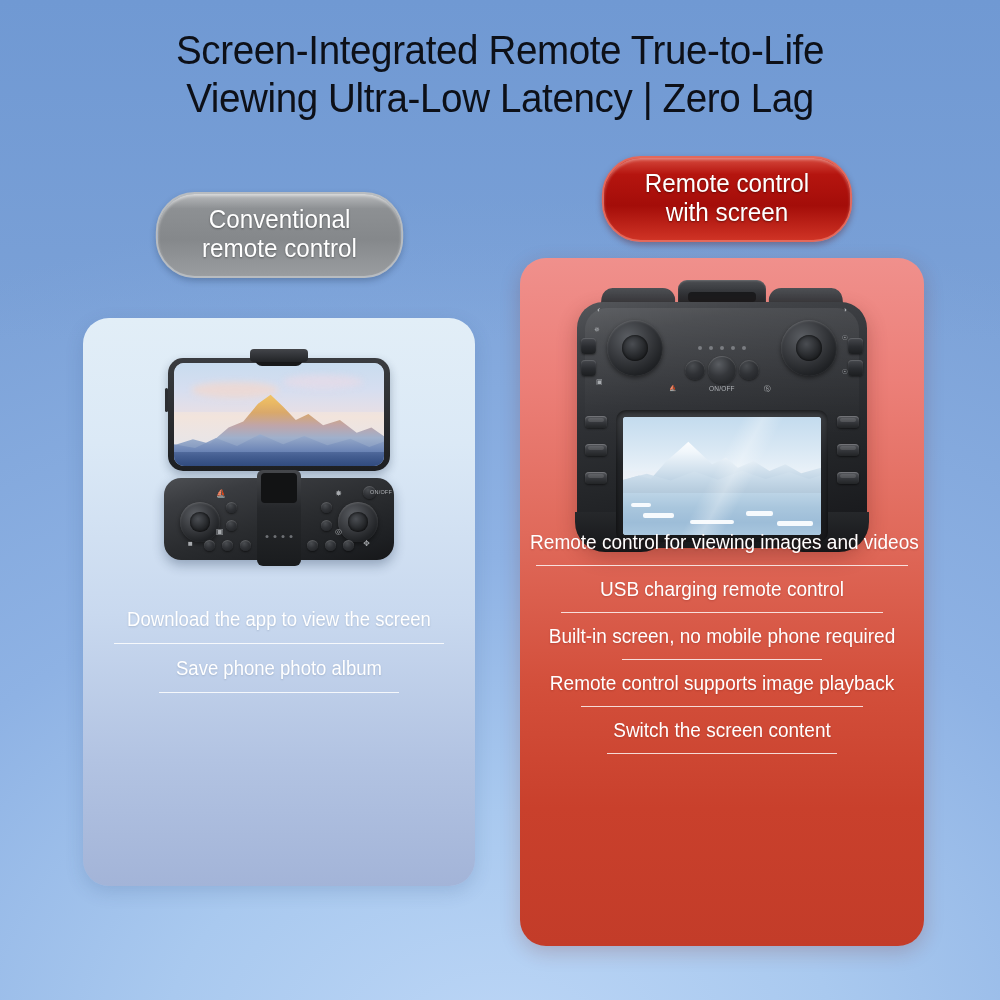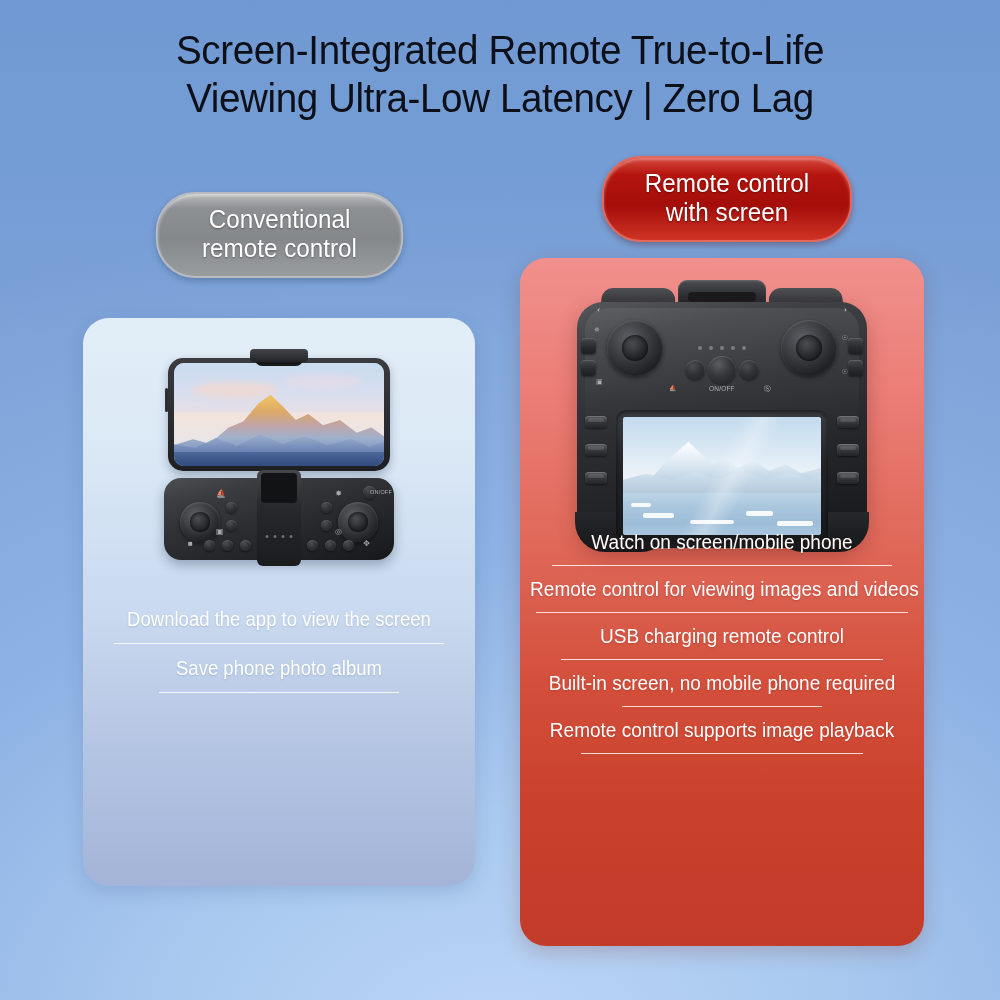--- a/index.html
+++ b/index.html
@@ -409,33 +409,33 @@
       <div class="sbtn" style="left:8px;top:142px;"></div>
       <div class="sbtn" style="left:8px;top:170px;"></div>
       <div class="sbtn" style="right:8px;top:114px;"></div>
       <div class="sbtn" style="right:8px;top:142px;"></div>
       <div class="sbtn" style="right:8px;top:170px;"></div>
     </div>
   </div>
 
   <div class="flist flist-right">
     <div class="fitem">
-      <div class="ftext">Watch on screen/mobile phone</div>
-      <div class="fdiv" style="width:340px;"></div>
-    </div>
-    <div class="fitem">
       <div class="ftext">Remote control for viewing images and videos</div>
       <div class="fdiv" style="width:372px;"></div>
     </div>
     <div class="fitem">
       <div class="ftext">USB charging remote control</div>
       <div class="fdiv" style="width:322px;"></div>
     </div>
     <div class="fitem">
       <div class="ftext">Built-in screen, no mobile phone required</div>
       <div class="fdiv" style="width:200px;"></div>
     </div>
     <div class="fitem">
       <div class="ftext">Remote control supports image playback</div>
       <div class="fdiv" style="width:282px;"></div>
     </div>
+    <div class="fitem">
+      <div class="ftext">Switch the screen content</div>
+      <div class="fdiv" style="width:230px;"></div>
+    </div>
   </div>
 </div>
 
 </body></html>

